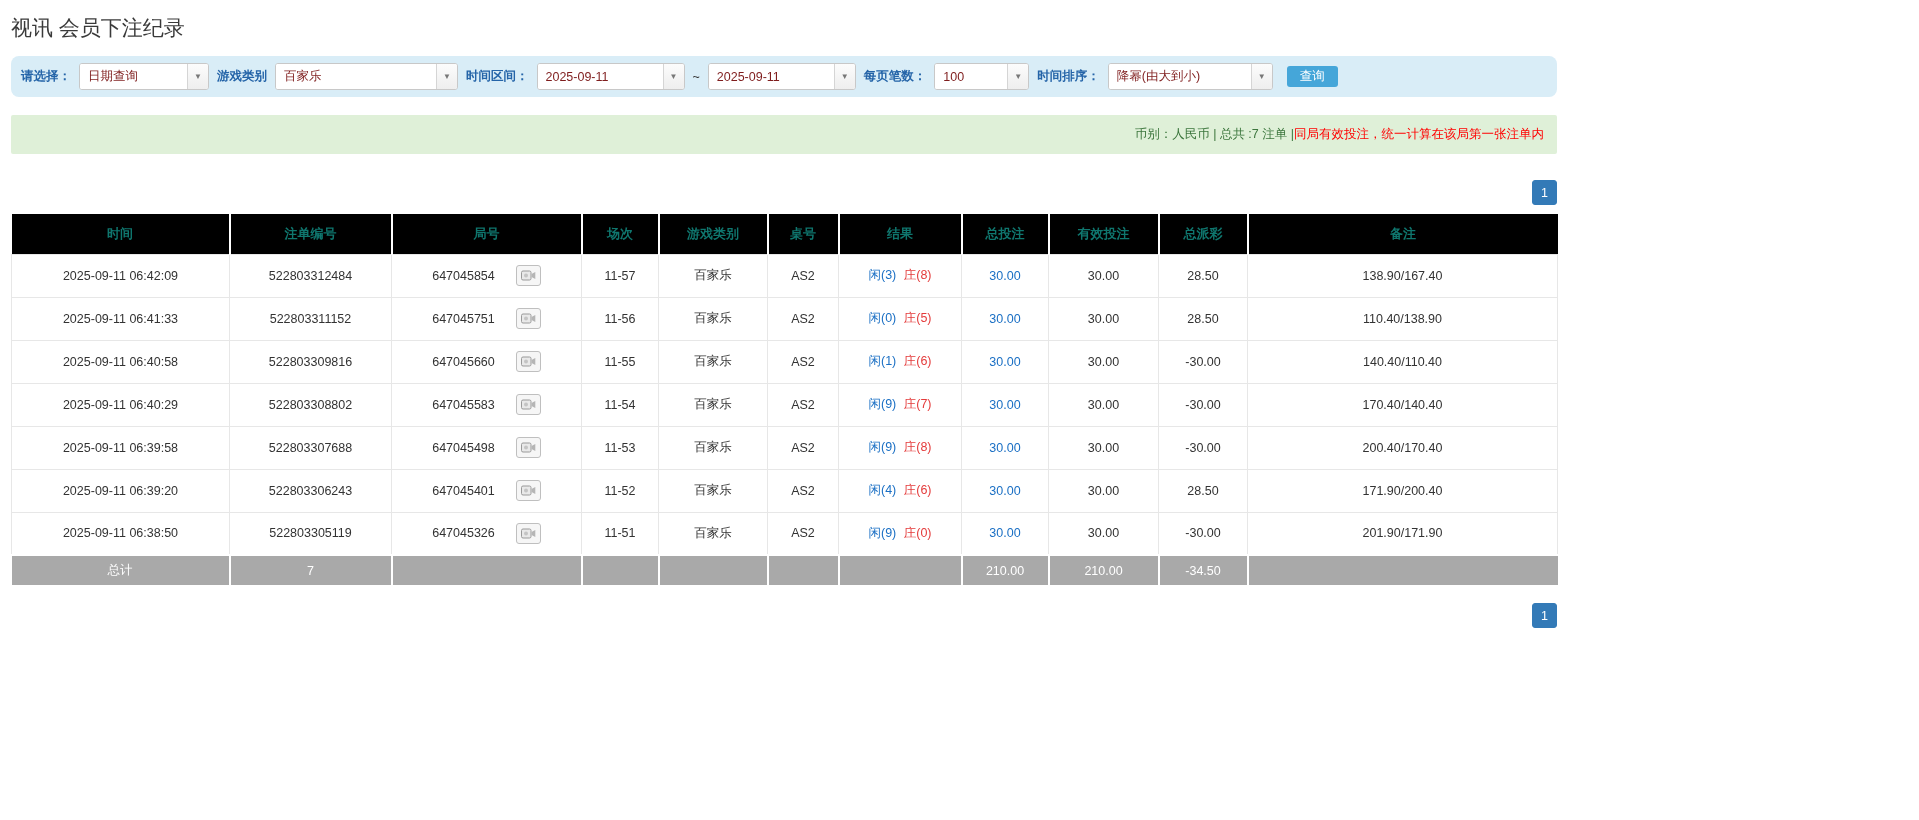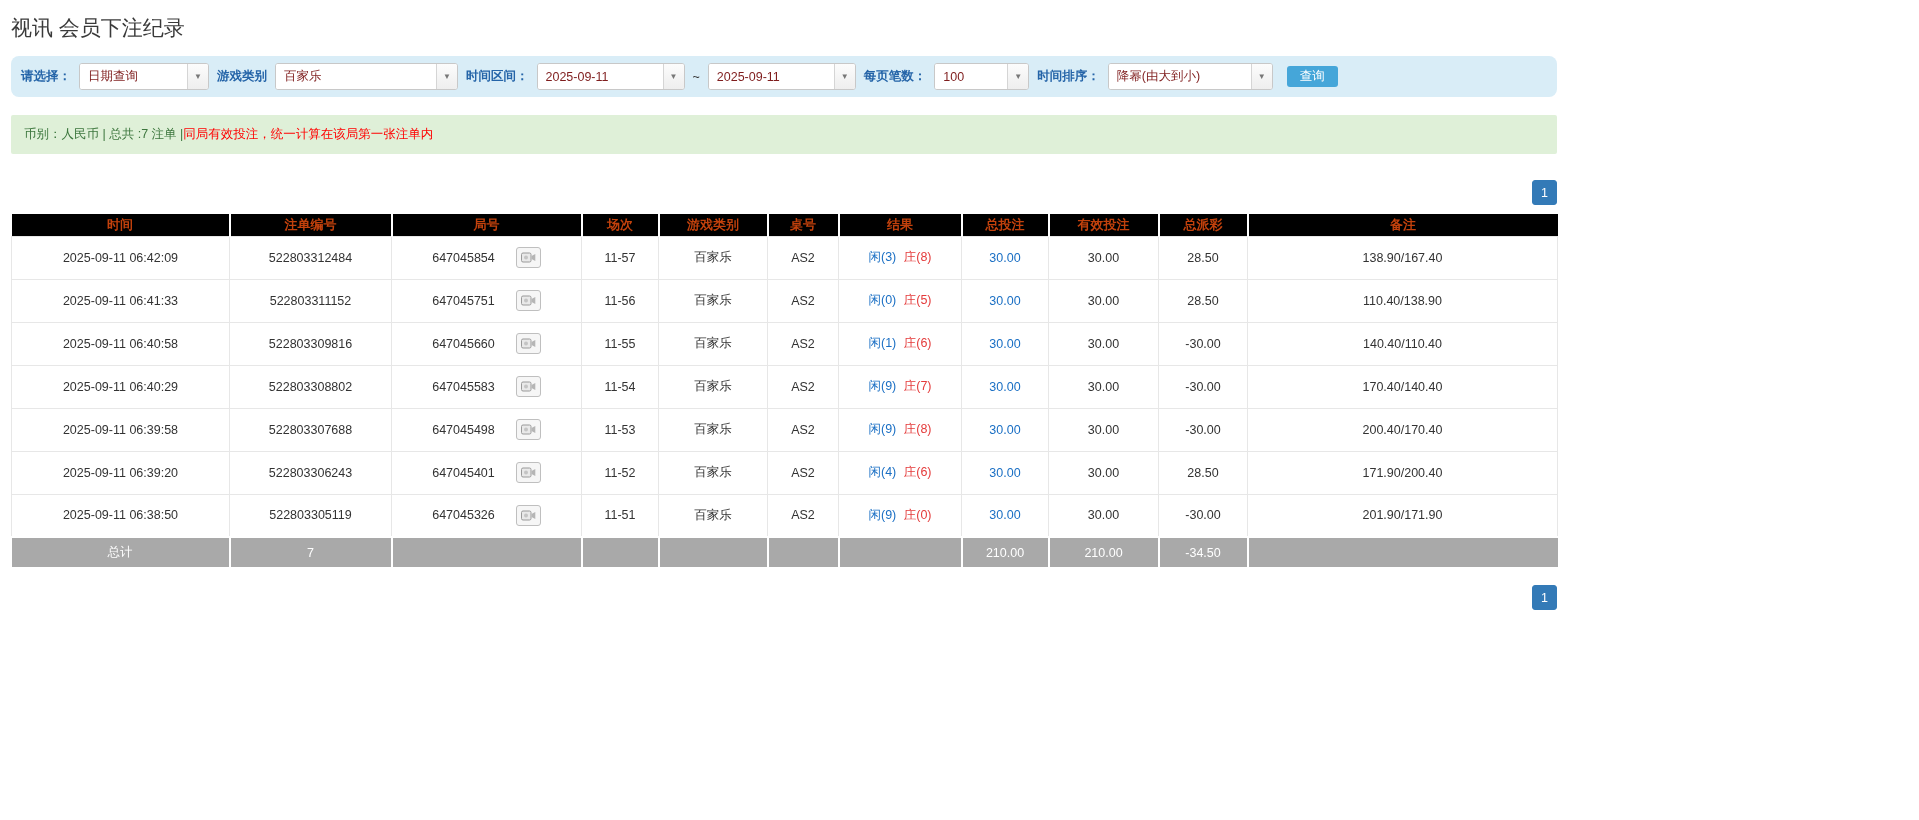--- a/index.html
+++ b/index.html
@@ -18,32 +18,32 @@
   .filter-bar{background:var(--filter_bg);border-radius:8px;padding:7px 10px;display:flex;align-items:center;gap:8px;}
   .flabel{color:var(--label_blue);font-size:12.5px;font-weight:bold;white-space:nowrap;}
   .combo{display:inline-flex;height:27px;background:#fff;border:1px solid #c8c8c8;border-radius:3px;overflow:hidden;}
   .combo input{border:none;outline:none;padding:0 8px;font-size:12.5px;color:#7f1d1d;font-family:inherit;background:#fff;}
   .combo .arrow{width:21px;background:linear-gradient(#fcfcfc,#eee);border-left:1px solid #d5d5d5;display:flex;align-items:center;justify-content:center;color:#777;font-size:8px;cursor:pointer;}
   .w-select{width:107px;} .w-game{width:160px;} .w-date{width:125px;} .w-size{width:72px;} .w-sort{width:142px;}
   .tilde{font-size:12.5px;color:#333;}
   .query-btn{background:var(--button_bg);color:#fff;border:none;border-radius:3px;height:21px;padding:0 13px;font-size:12.5px;cursor:pointer;margin-left:6px;}
 
   
-  .summary-bar{background:var(--summary_bg);margin-top:18px;padding:11px 13px;display:flex;justify-content:flex-start;align-items:center;font-size:12.5px;color:var(--summary_text);border-radius:2px;}
+  .summary-bar{background:var(--summary_bg);margin-top:18px;padding:11px 13px;display:flex;justify-content:flex-end;align-items:center;font-size:12.5px;color:var(--summary_text);border-radius:2px;}
   .summary-note{color:var(--negative);}
 
   
   .pager{display:flex;justify-content:flex-end;}
   .pager.top{margin:26px 0 9px 0;}
   .pager.bottom{margin:18px 0 12px 0;}
   .page-btn{min-width:25px;height:25px;background:var(--accent);color:#fff;border:1px solid var(--accent);border-radius:3px;font-size:12.5px;cursor:pointer;padding:0 7px;font-family:inherit;}
 
   
   table.bets{border-collapse:collapse;table-layout:fixed;width:1546px;font-size:12.5px;}
-  table.bets thead th{background:var(--header_bg);color:#c2410c;height:22px;font-size:13px;font-weight:bold;border-right:2px solid #fff;text-align:center;}
+  table.bets thead th{background:var(--header_bg);color:#0f766e;height:40px;font-size:13px;font-weight:bold;border-right:2px solid #fff;text-align:center;}
   table.bets thead th:last-child{border-right:none;}
   table.bets tbody td{height:43px;text-align:center;border:1px solid #e7e7e7;color:#333;background:#fff;}
   table.bets tfoot td{background:var(--footer_bg);color:#fff;height:30px;text-align:center;border-right:2px solid #fff;border-top:2px solid #fff;font-size:12.5px;}
   table.bets tfoot td:last-child{border-right:none;}
   .total-bet-link{color:var(--link_blue);cursor:pointer;}
   .neg{color:var(--negative);}
   .result-player{color:var(--player_blue);}
   .result-banker{color:var(--banker_red);margin-left:4px;}
   .round-inner{display:inline-flex;align-items:center;gap:21px;}
   .replay-btn{width:25px;height:21px;border:1px solid #bfbfbf;border-radius:3px;background:#f6f6f6;display:inline-flex;align-items:center;justify-content:center;cursor:pointer;padding:0;}

